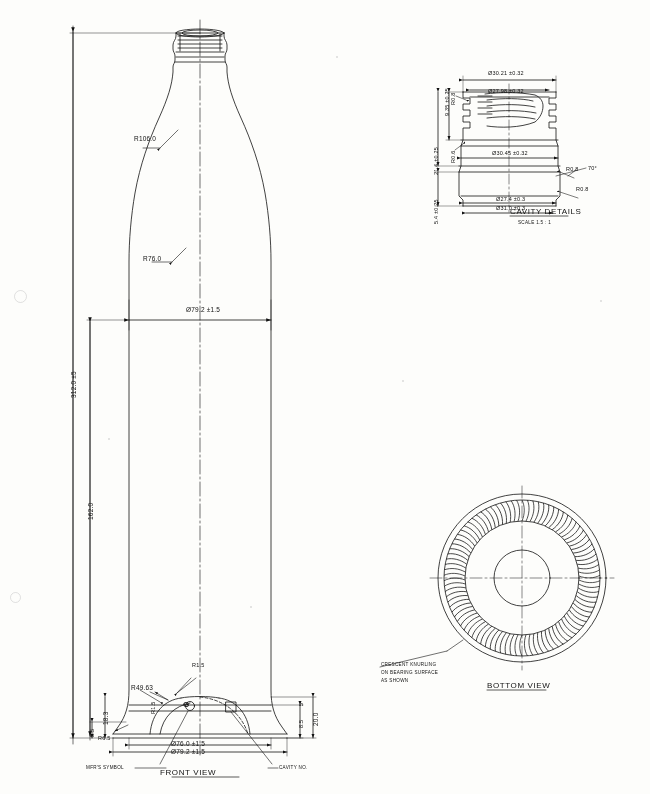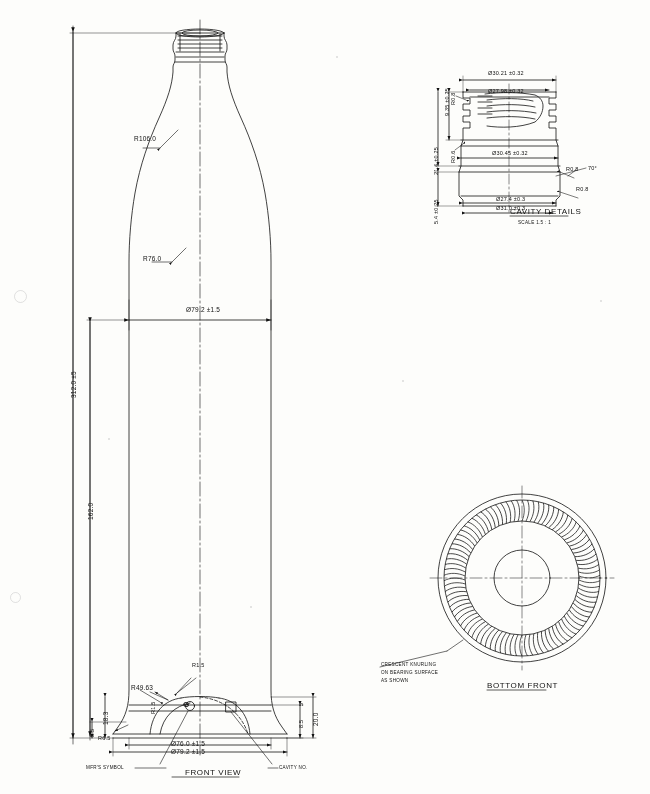--- a/index.html
+++ b/index.html
@@ -335,21 +335,21 @@
   <div class="lbl" style="left:171px;top:748px;">Ø79.2 ±1.5</div>
 
   <div class="lbl sm rot90" style="left:298px;top:728px;">8.5</div>
   <div class="lbl sm rot90" style="left:298px;top:706px;">5</div>
   <div class="lbl rot90" style="left:312px;top:726px;">20.0</div>
 
   <div class="lbl" style="left:183px;top:700px;font-size:8px;font-weight:bold;">G</div>
   <div class="lbl xs" style="left:86px;top:765px;">MFR'S SYMBOL</div>
   <div class="lbl xs" style="left:279px;top:765px;">CAVITY NO.</div>
 
-  <div class="lbl title" style="left:185px;top:768px;">FRONT VIEW</div>
+  <div class="lbl title" style="left:160px;top:768px;">FRONT VIEW</div>
 
   <div class="lbl sm" style="left:488px;top:70px;">Ø30.21 ±0.32</div>
   <div class="lbl sm" style="left:488px;top:88px;">Ø27.98 ±0.32</div>
   <div class="lbl sm" style="left:492px;top:150px;">Ø30.45 ±0.32</div>
   <div class="lbl sm" style="left:496px;top:196px;">Ø27.4 ±0.3</div>
   <div class="lbl sm" style="left:496px;top:205px;">Ø31.0 ±0.3</div>
 
   <div class="lbl sm rot90" style="left:444px;top:116px;">9.35 ±0.25</div>
   <div class="lbl sm rot90" style="left:433px;top:175px;">21.4 ±0.25</div>
   <div class="lbl sm rot90" style="left:433px;top:224px;">5.4 ±0.25</div>
@@ -360,21 +360,21 @@
   <div class="lbl sm" style="left:576px;top:186px;">R0.8</div>
   <div class="lbl sm" style="left:588px;top:165px;">70°</div>
 
   <div class="lbl title" style="left:510px;top:207px;">CAVITY DETAILS</div>
   <div class="lbl xs" style="left:518px;top:220px;">SCALE  1.5 : 1</div>
 
   <div class="lbl xs" style="left:381px;top:662px;">CRESCENT KNURLING</div>
   <div class="lbl xs" style="left:381px;top:670px;">ON BEARING SURFACE</div>
   <div class="lbl xs" style="left:381px;top:678px;">AS SHOWN</div>
 
-  <div class="lbl title" style="left:487px;top:681px;">BOTTOM FRONT</div>
+  <div class="lbl title" style="left:487px;top:681px;">BOTTOM VIEW</div>
 
   <div class="speck" style="left:14px;top:290px;width:11px;height:11px;border-radius:50%;background:none;border:1px solid #c9c9c9;"></div>
   <div class="speck" style="left:10px;top:592px;width:9px;height:9px;background:none;border:1px solid #c9c9c9;"></div>
   <div class="speck" style="left:336px;top:56px;width:2px;height:2px;"></div>
   <div class="speck" style="left:402px;top:380px;width:2px;height:2px;"></div>
   <div class="speck" style="left:108px;top:438px;width:2px;height:2px;"></div>
   <div class="speck" style="left:600px;top:300px;width:2px;height:2px;"></div>
   <div class="speck" style="left:250px;top:606px;width:2px;height:2px;"></div>
 </div>
 

